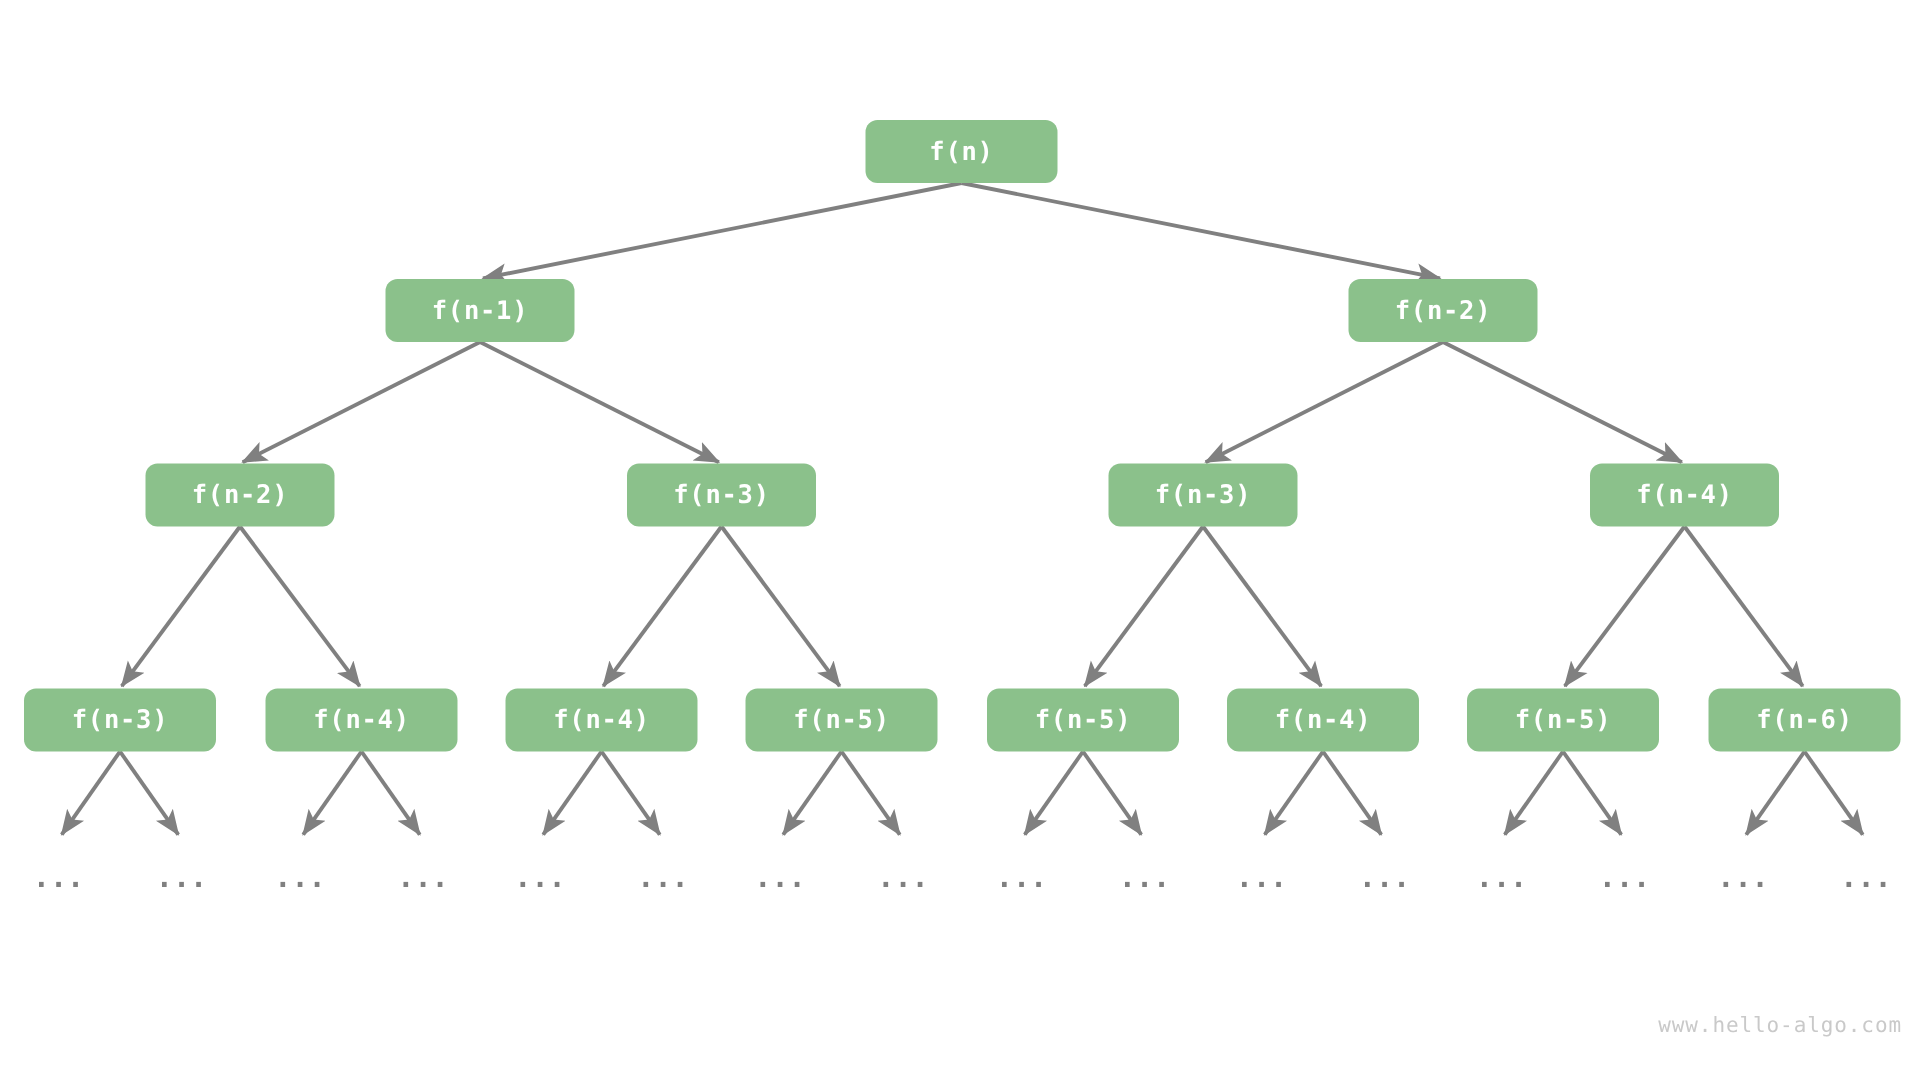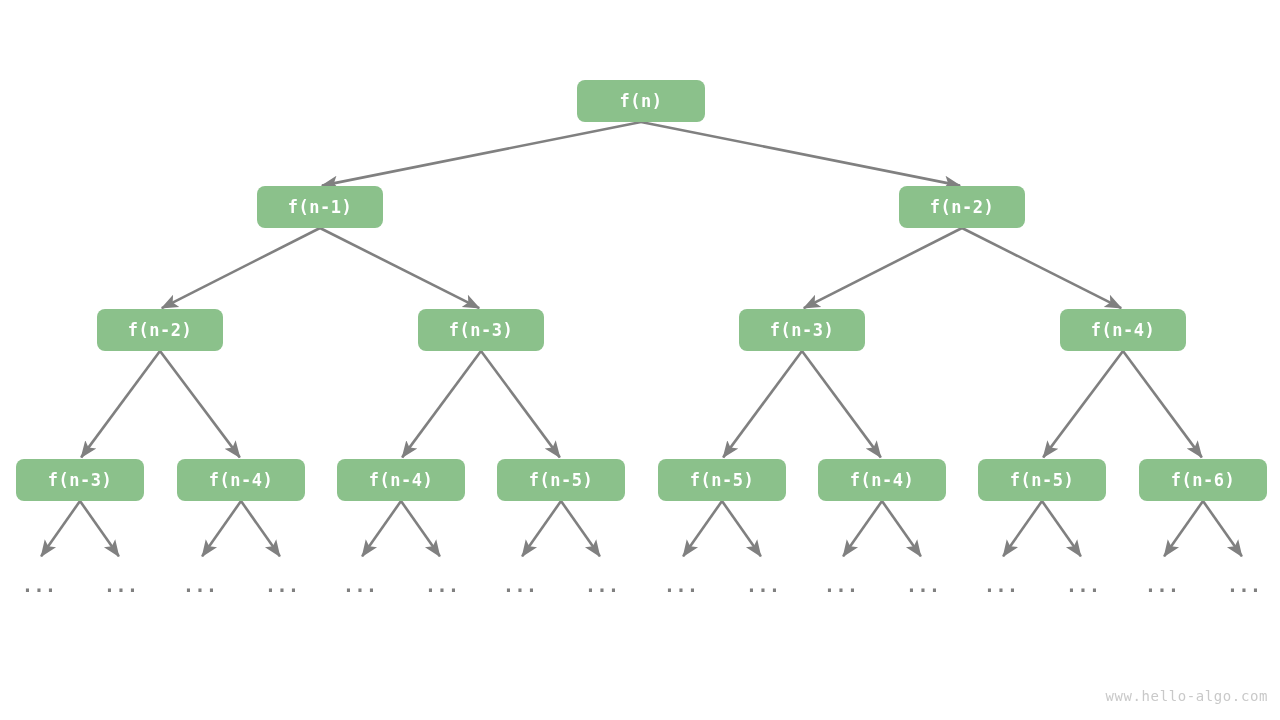--- a/index.html
+++ b/index.html
@@ -49,21 +49,21 @@
     fill: #808080;
     font-family: "DejaVu Sans Mono", monospace;
     font-size: 19px;
     font-weight: bold;
     text-anchor: middle;
     dominant-baseline: middle;
   }
   .watermark {
     position: absolute;
     right: 22px;
-    bottom: 16px;
+    bottom: 28px;
     color: #c9c9c9;
     font-family: "DejaVu Sans Mono", monospace;
     font-size: 14px;
     letter-spacing: 0.6px;
     white-space: nowrap;
   }
 </style>
 </head>
 <body>
 

